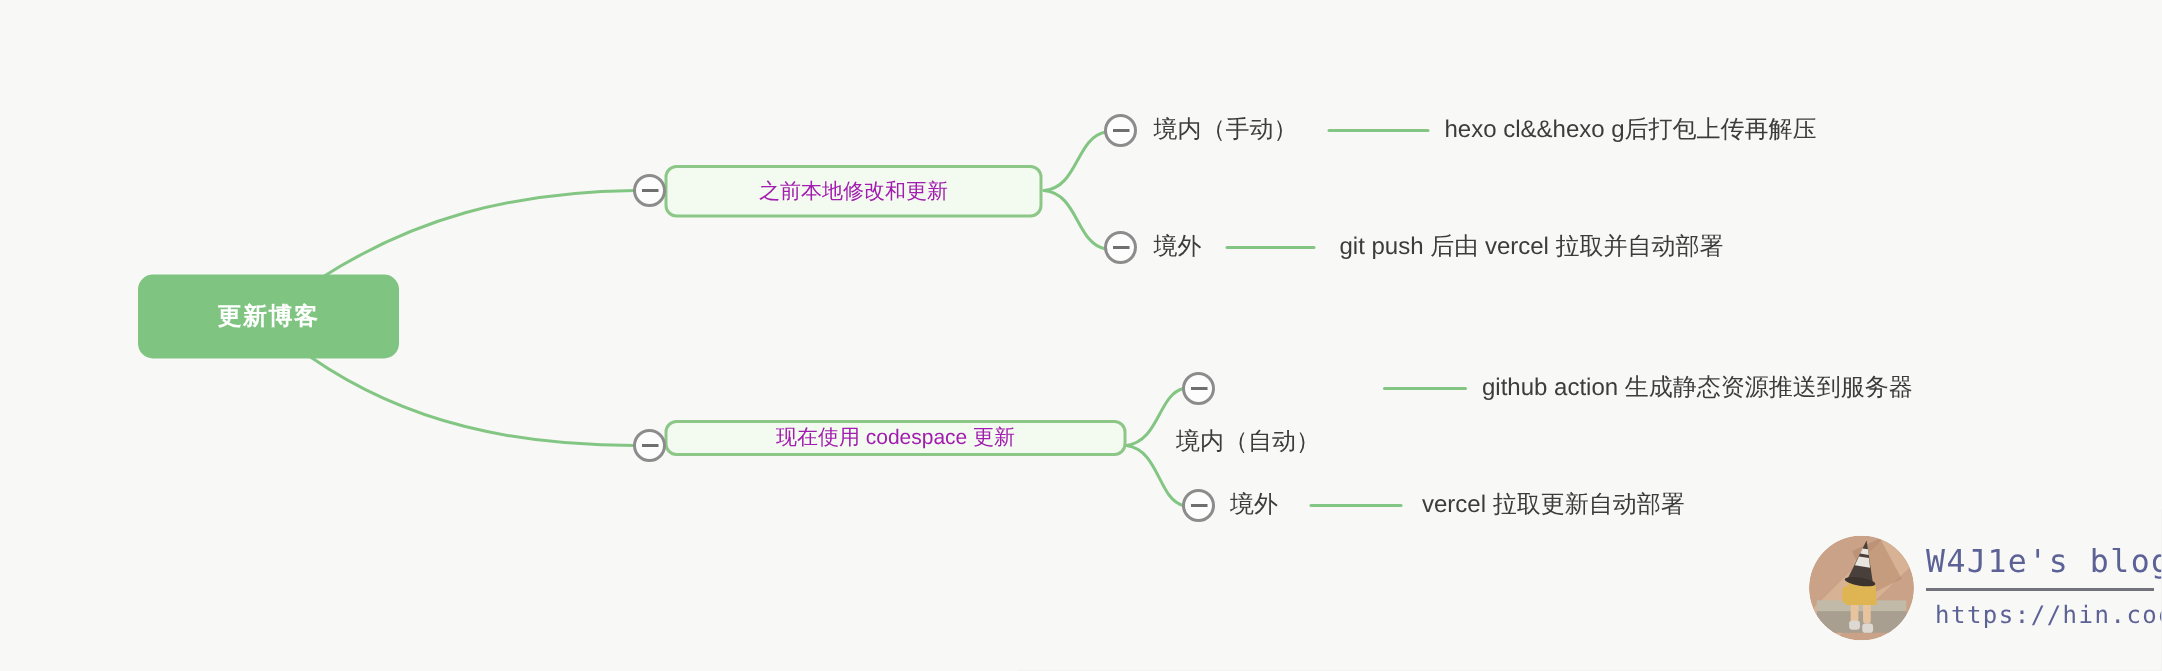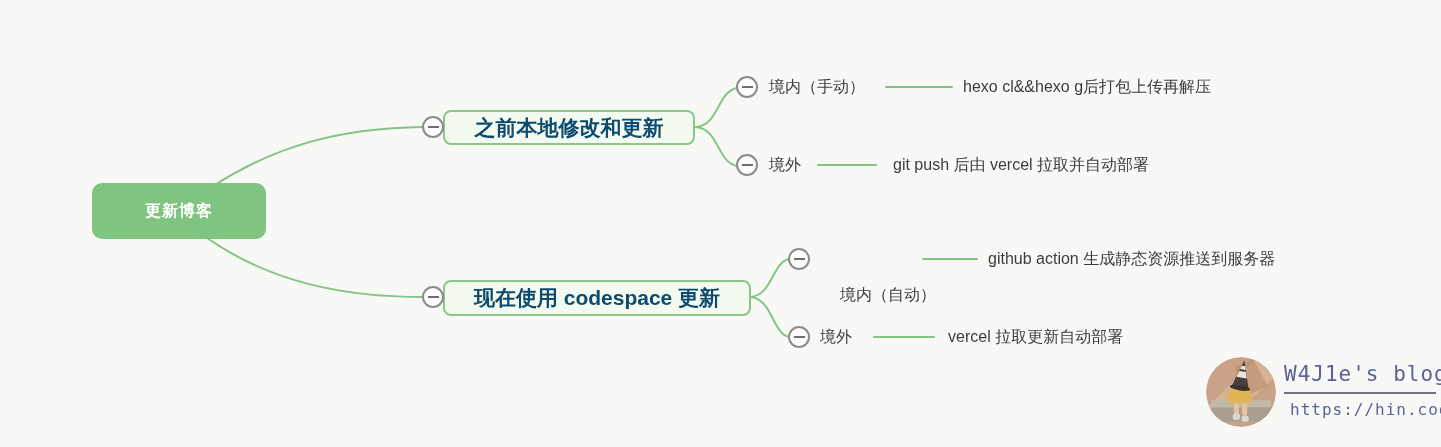--- a/index.html
+++ b/index.html
@@ -33,28 +33,27 @@
     font-size: 16px;
     font-weight: bold;
     display: flex; align-items: center; justify-content: center;
     letter-spacing: 1px;
     cursor: pointer;
   }
   .branch {
     background: #f3faf0;
     border: 2px solid #8cc787;
     border-radius: 8px;
-    color: #0c4a6e;
-    font-size: 21px;
+    color: #a21caf;
+    font-size: 14px;
     display: flex; align-items: center; justify-content: center;
     cursor: pointer;
-    font-weight: bold;
   }
   .b1 { left: 443px; top: 110px; width: 252px; height: 35px; }
-  .b2 { left: 443px; top: 280px; width: 308px; height: 36px; }
+  .b2 { left: 443px; top: 280px; width: 308px; height: 24px; }
 
   .minus {
     position: absolute;
     width: 22px; height: 22px;
     box-sizing: border-box;
     border: 2px solid #8c8c8c;
     border-radius: 50%;
     background: #fdfdfd;
     display: flex; align-items: center; justify-content: center;
     cursor: pointer;
@@ -129,21 +128,21 @@
     </div>
   <div class="minus" style="left:788px; top:248px;">
       <span class="bar"></span>
     </div>
   <div class="minus" style="left:788px; top:326px;">
       <span class="bar"></span>
     </div>
 
   <div class="child-label" style="left:769px; top:74px;">境内（手动）</div>
   <div class="child-label" style="left:769px; top:152px;">境外</div>
-  <div class="child-label" style="left:840px; top:246px;margin-top:36px;">境内（自动）</div>
+  <div class="child-label" style="left:784px; top:246px;margin-top:36px;">境内（自动）</div>
   <div class="child-label" style="left:820px; top:324px;">境外</div>
 
   <div class="leaf-label" style="left:963px; top:74px;">hexo cl&amp;&amp;hexo g后打包上传再解压</div>
   <div class="leaf-label" style="left:893px; top:152px;">git push 后由 vercel 拉取并自动部署</div>
   <div class="leaf-label" style="left:988px; top:246px;">github action 生成静态资源推送到服务器</div>
   <div class="leaf-label" style="left:948px; top:324px;">vercel 拉取更新自动部署</div>
 
   <div class="watermark">
     <div class="avatar">
       <svg viewBox="0 0 68 68" width="70" height="70" aria-hidden="true">

